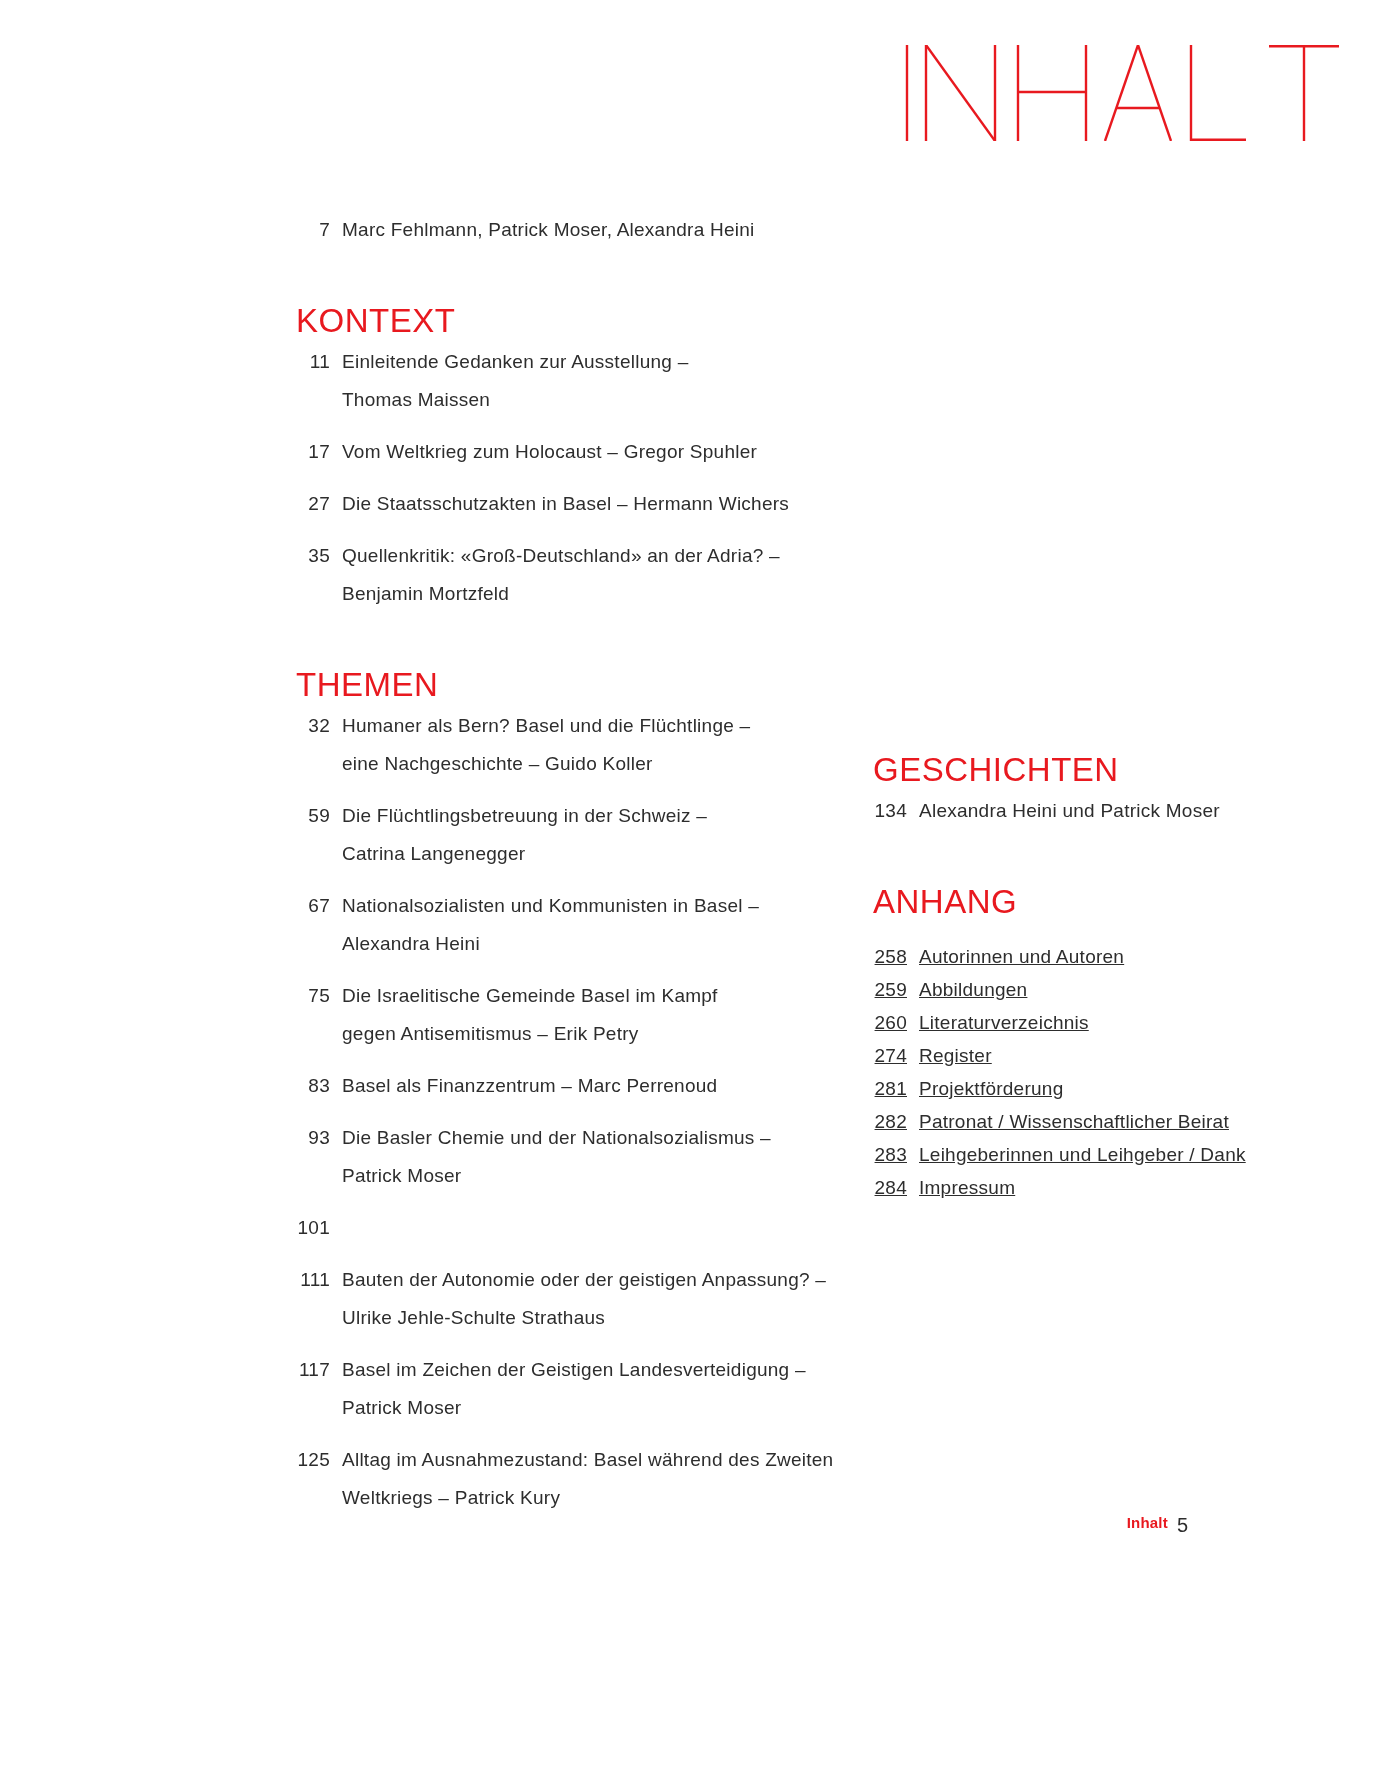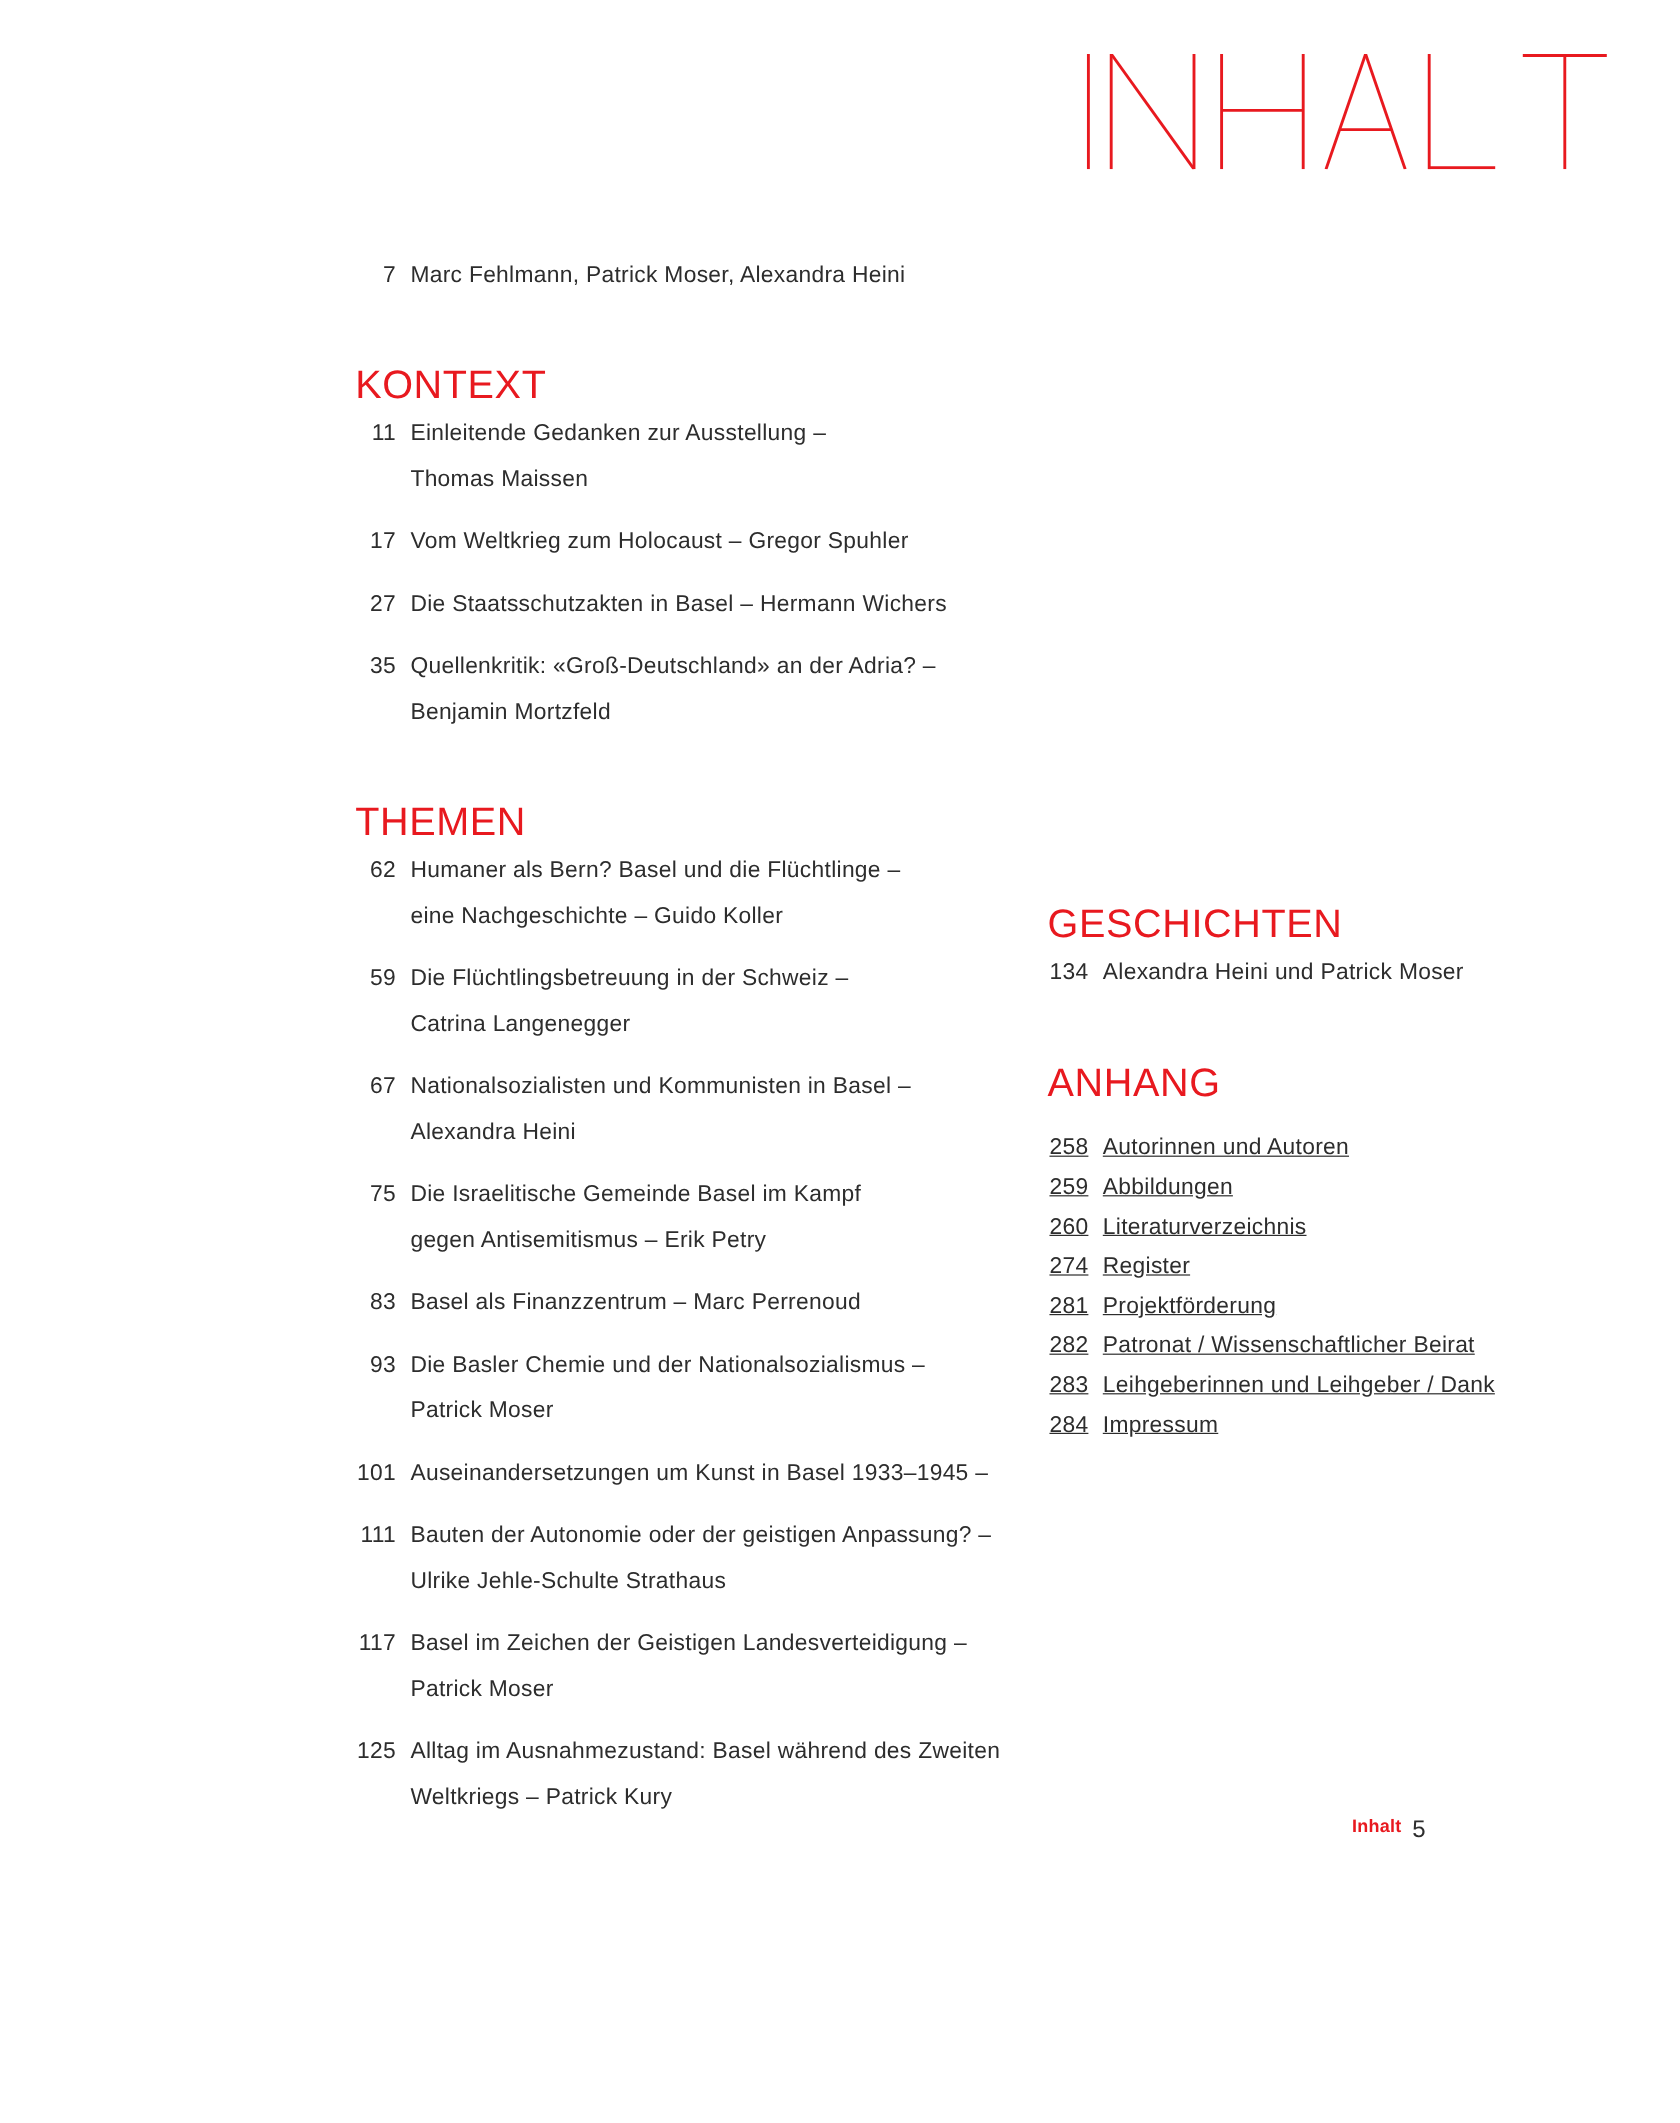--- a/index.html
+++ b/index.html
@@ -151,21 +151,21 @@
               <div class="entry-line">Quellenkritik: «Groß-Deutschland» an der Adria? –</div>
               <div class="entry-line">Benjamin Mortzfeld</div>
             </span>
   </li>
         </ul>
   </section>
       <section class="toc-section">
     <h2 class="toc-heading">THEMEN</h2>
     <ul class="toc-entries">
           <li class="toc-entry">
-    <span class="entry-page">62</span>
+    <span class="entry-page">32</span>
     <span class="entry-lines">
               <div class="entry-line">Humaner als Bern? Basel und die Flüchtlinge –</div>
               <div class="entry-line">eine Nachgeschichte – Guido Koller</div>
             </span>
   </li>
           <li class="toc-entry">
     <span class="entry-page">59</span>
     <span class="entry-lines">
               <div class="entry-line">Die Flüchtlingsbetreuung in der Schweiz –</div>
               <div class="entry-line">Catrina Langenegger</div>
@@ -194,21 +194,20 @@
           <li class="toc-entry">
     <span class="entry-page">93</span>
     <span class="entry-lines">
               <div class="entry-line">Die Basler Chemie und der Nationalsozialismus –</div>
               <div class="entry-line">Patrick Moser</div>
             </span>
   </li>
           <li class="toc-entry">
     <span class="entry-page">101</span>
     <span class="entry-lines">
-              <div class="entry-line">Auseinandersetzungen um Kunst in Basel 1933–1945 –</div>
             </span>
   </li>
           <li class="toc-entry">
     <span class="entry-page">111</span>
     <span class="entry-lines">
               <div class="entry-line">Bauten der Autonomie oder der geistigen Anpassung? –</div>
               <div class="entry-line">Ulrike Jehle-Schulte Strathaus</div>
             </span>
   </li>
           <li class="toc-entry">

